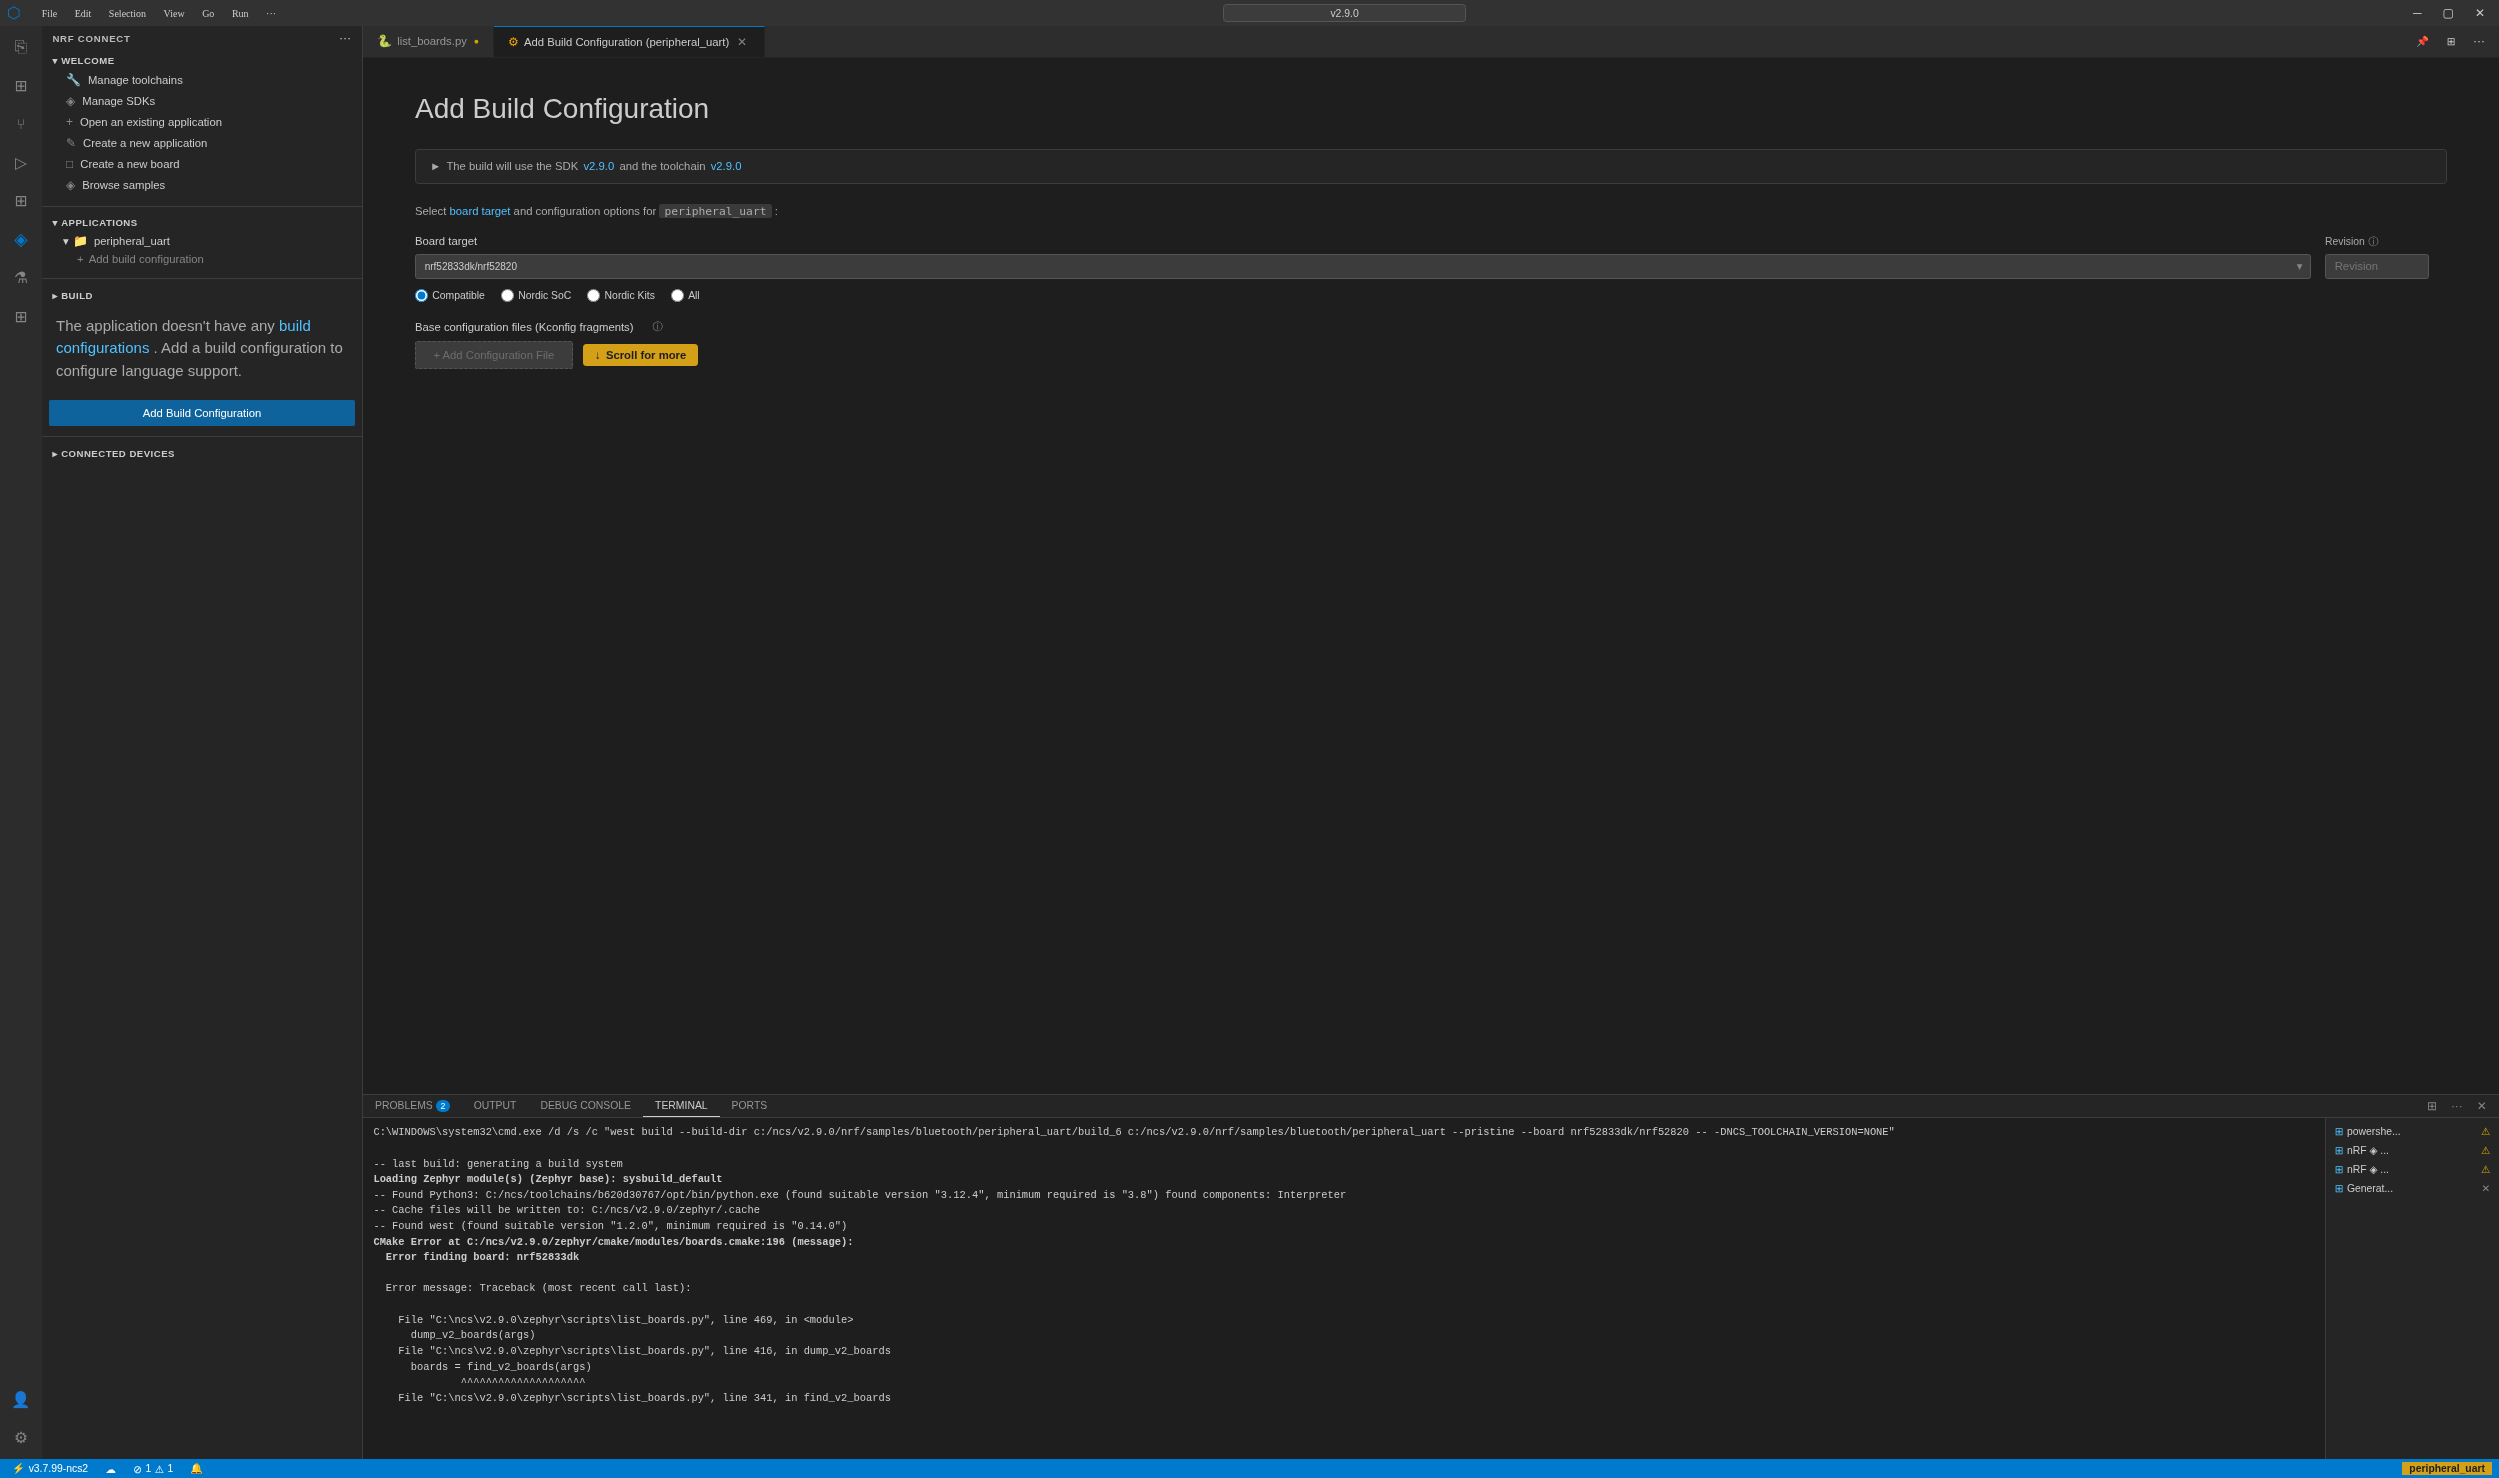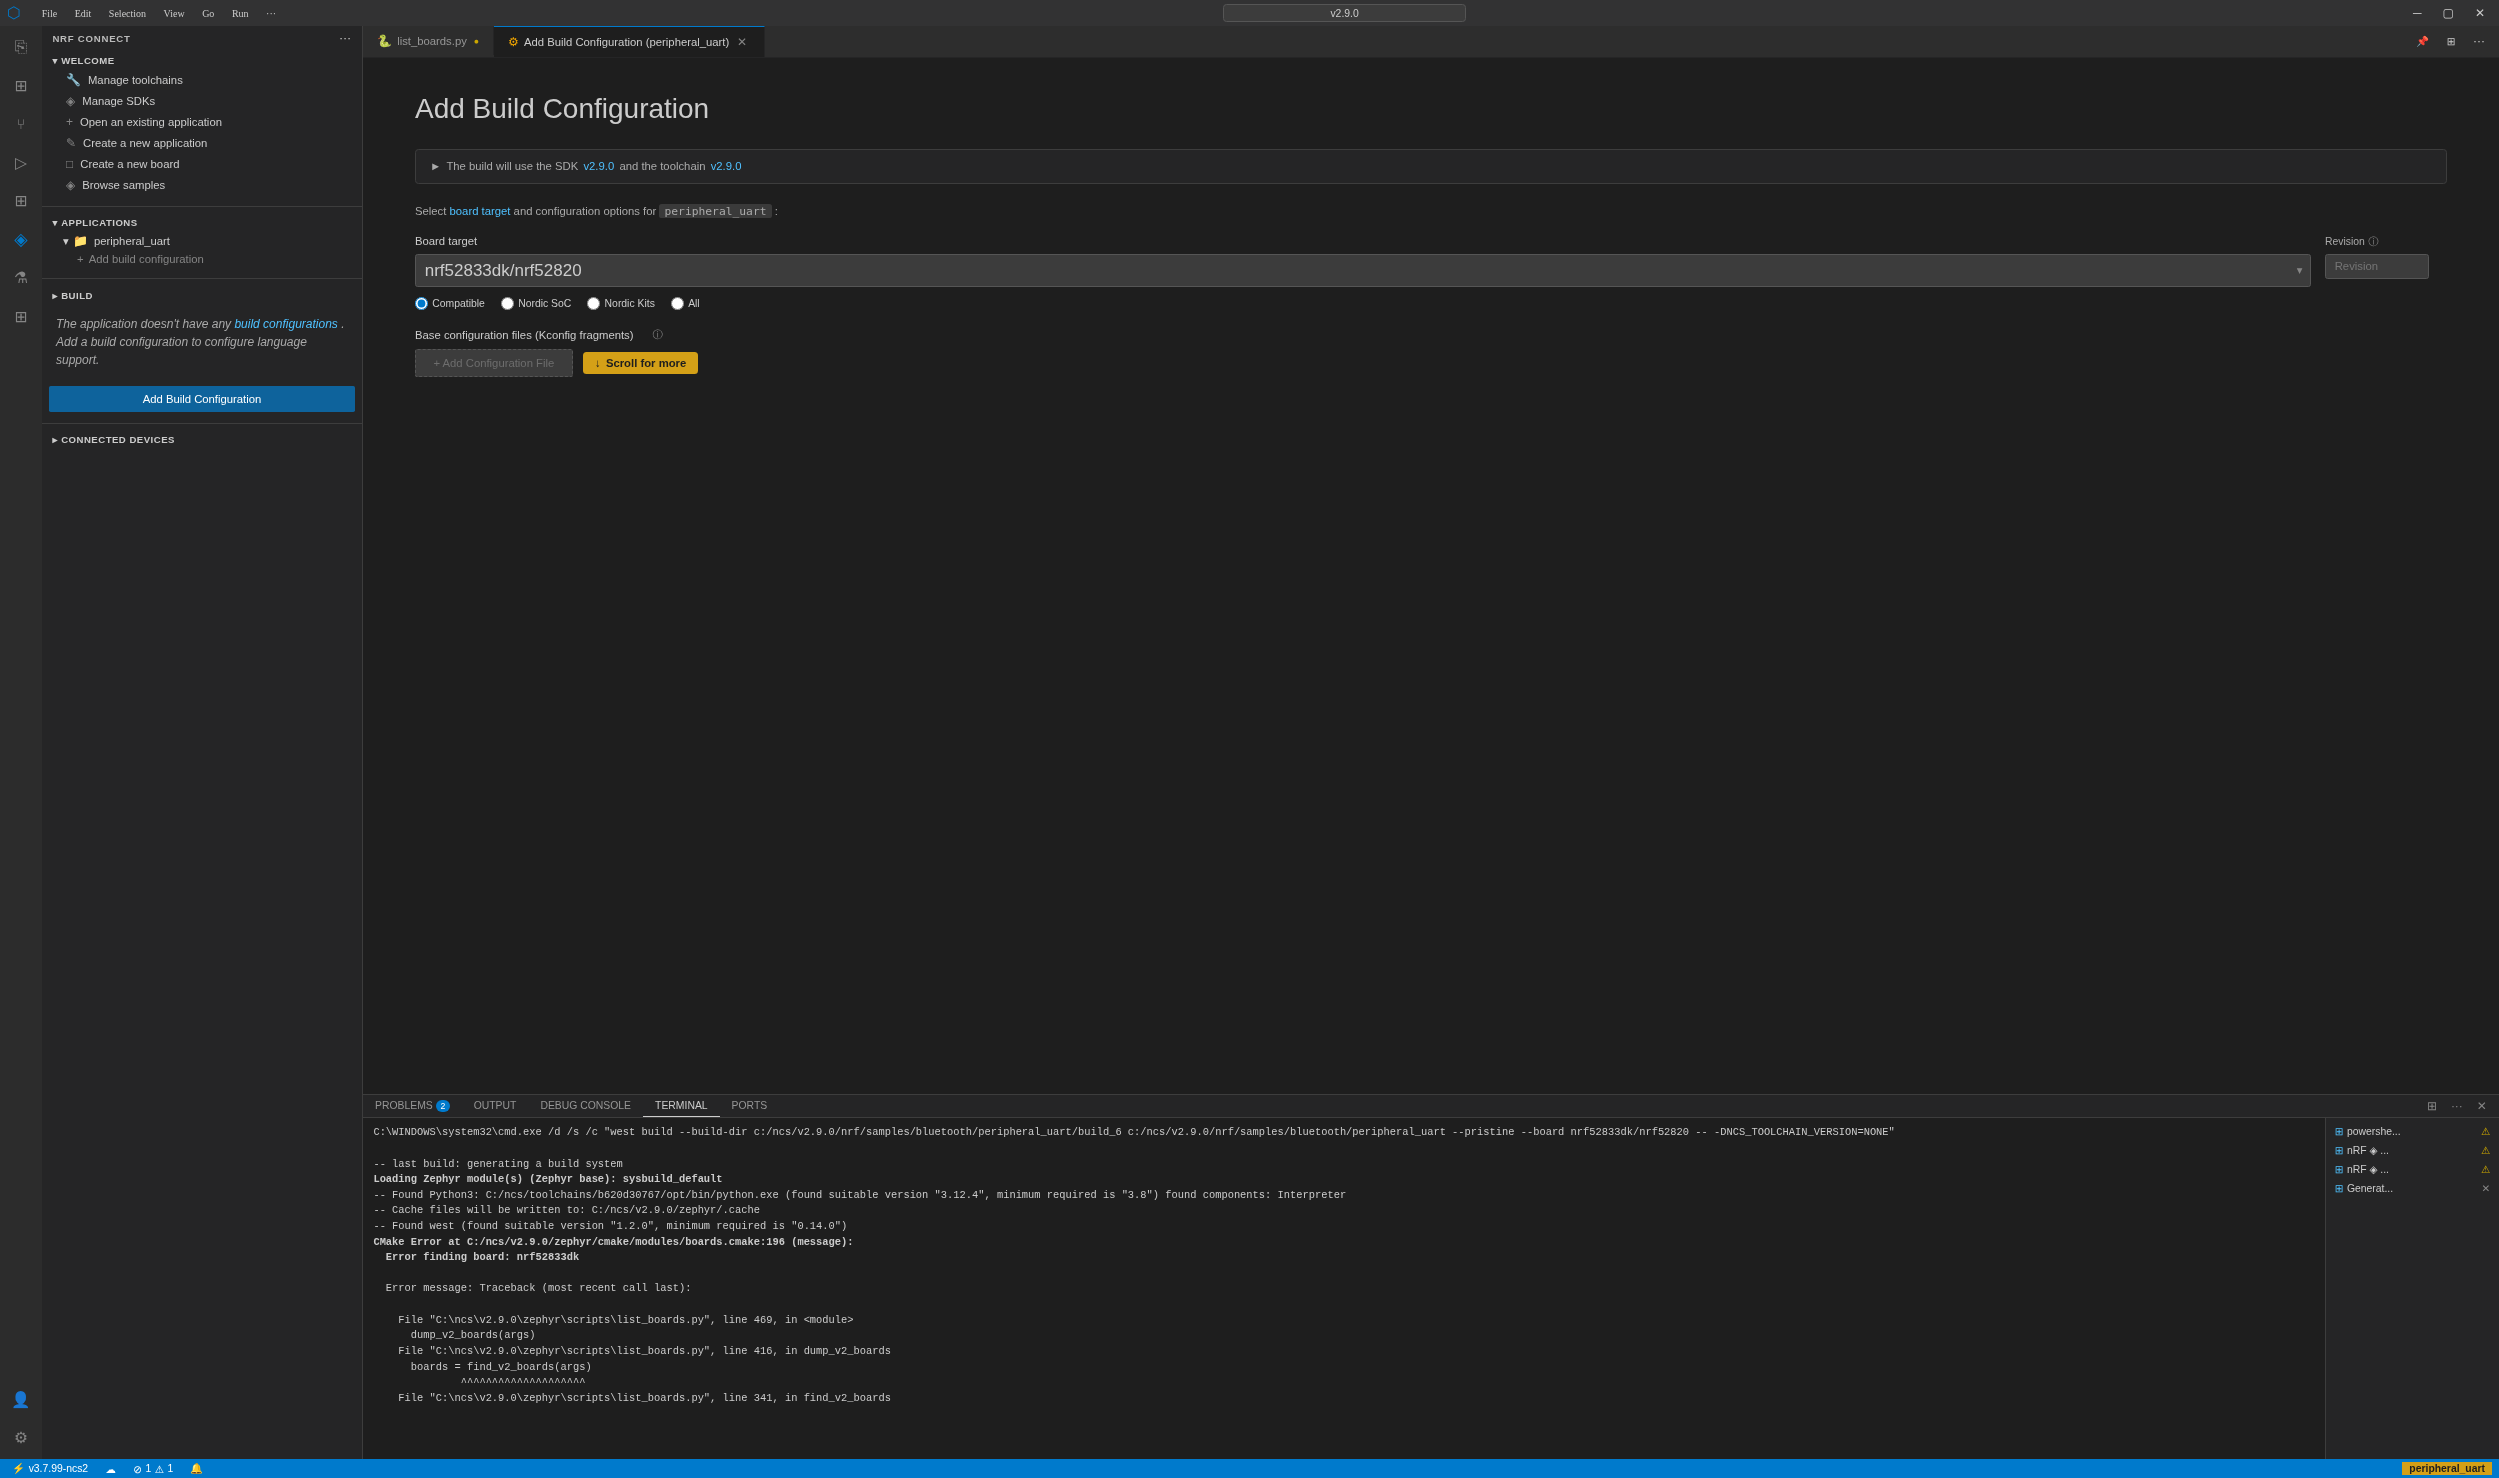--- a/index.html
+++ b/index.html
@@ -169,24 +169,23 @@
       gap: 5.2px;
       font-size: 11.3px;
     }
     .tree-indent-1 { padding-left: 21px; }
     .tree-indent-2 { padding-left: 35px; }
     .tree-folder-icon { color: #c09553; font-size: 12px; }
 
     
     .build-section {
       padding: 10.4px 14px;
-      font-size: 12px;
+      font-size: 15px;
       color: #aaaaaa;
       line-height: 1.5;
-      font-style: italic;
     }
     .build-link { color: #4fc1ff; cursor: pointer; text-decoration: none; }
     .add-build-btn {
       display: block;
       width: calc(100% - 14px);
       margin: 7px 7px 0;
       padding: 7px;
       background: #0e639c;
       color: white;
       border: none;
@@ -340,21 +339,21 @@
     .board-select-container {
       position: relative;
     }
     .board-select-container select {
       width: 100%;
       background: #3c3c3c;
       border: 0.9px solid #555;
       border-radius: 2.6px;
       padding: 6px 26px 6px 8.7px;
       color: #cccccc;
-      font-size: 17px;
+      font-size: 10px;
       appearance: none;
       cursor: pointer;
     }
     .board-select-arrow {
       position: absolute;
       right: 8.7px;
       top: 50%;
       transform: translateY(-50%);
       color: #858585;
       pointer-events: none;

